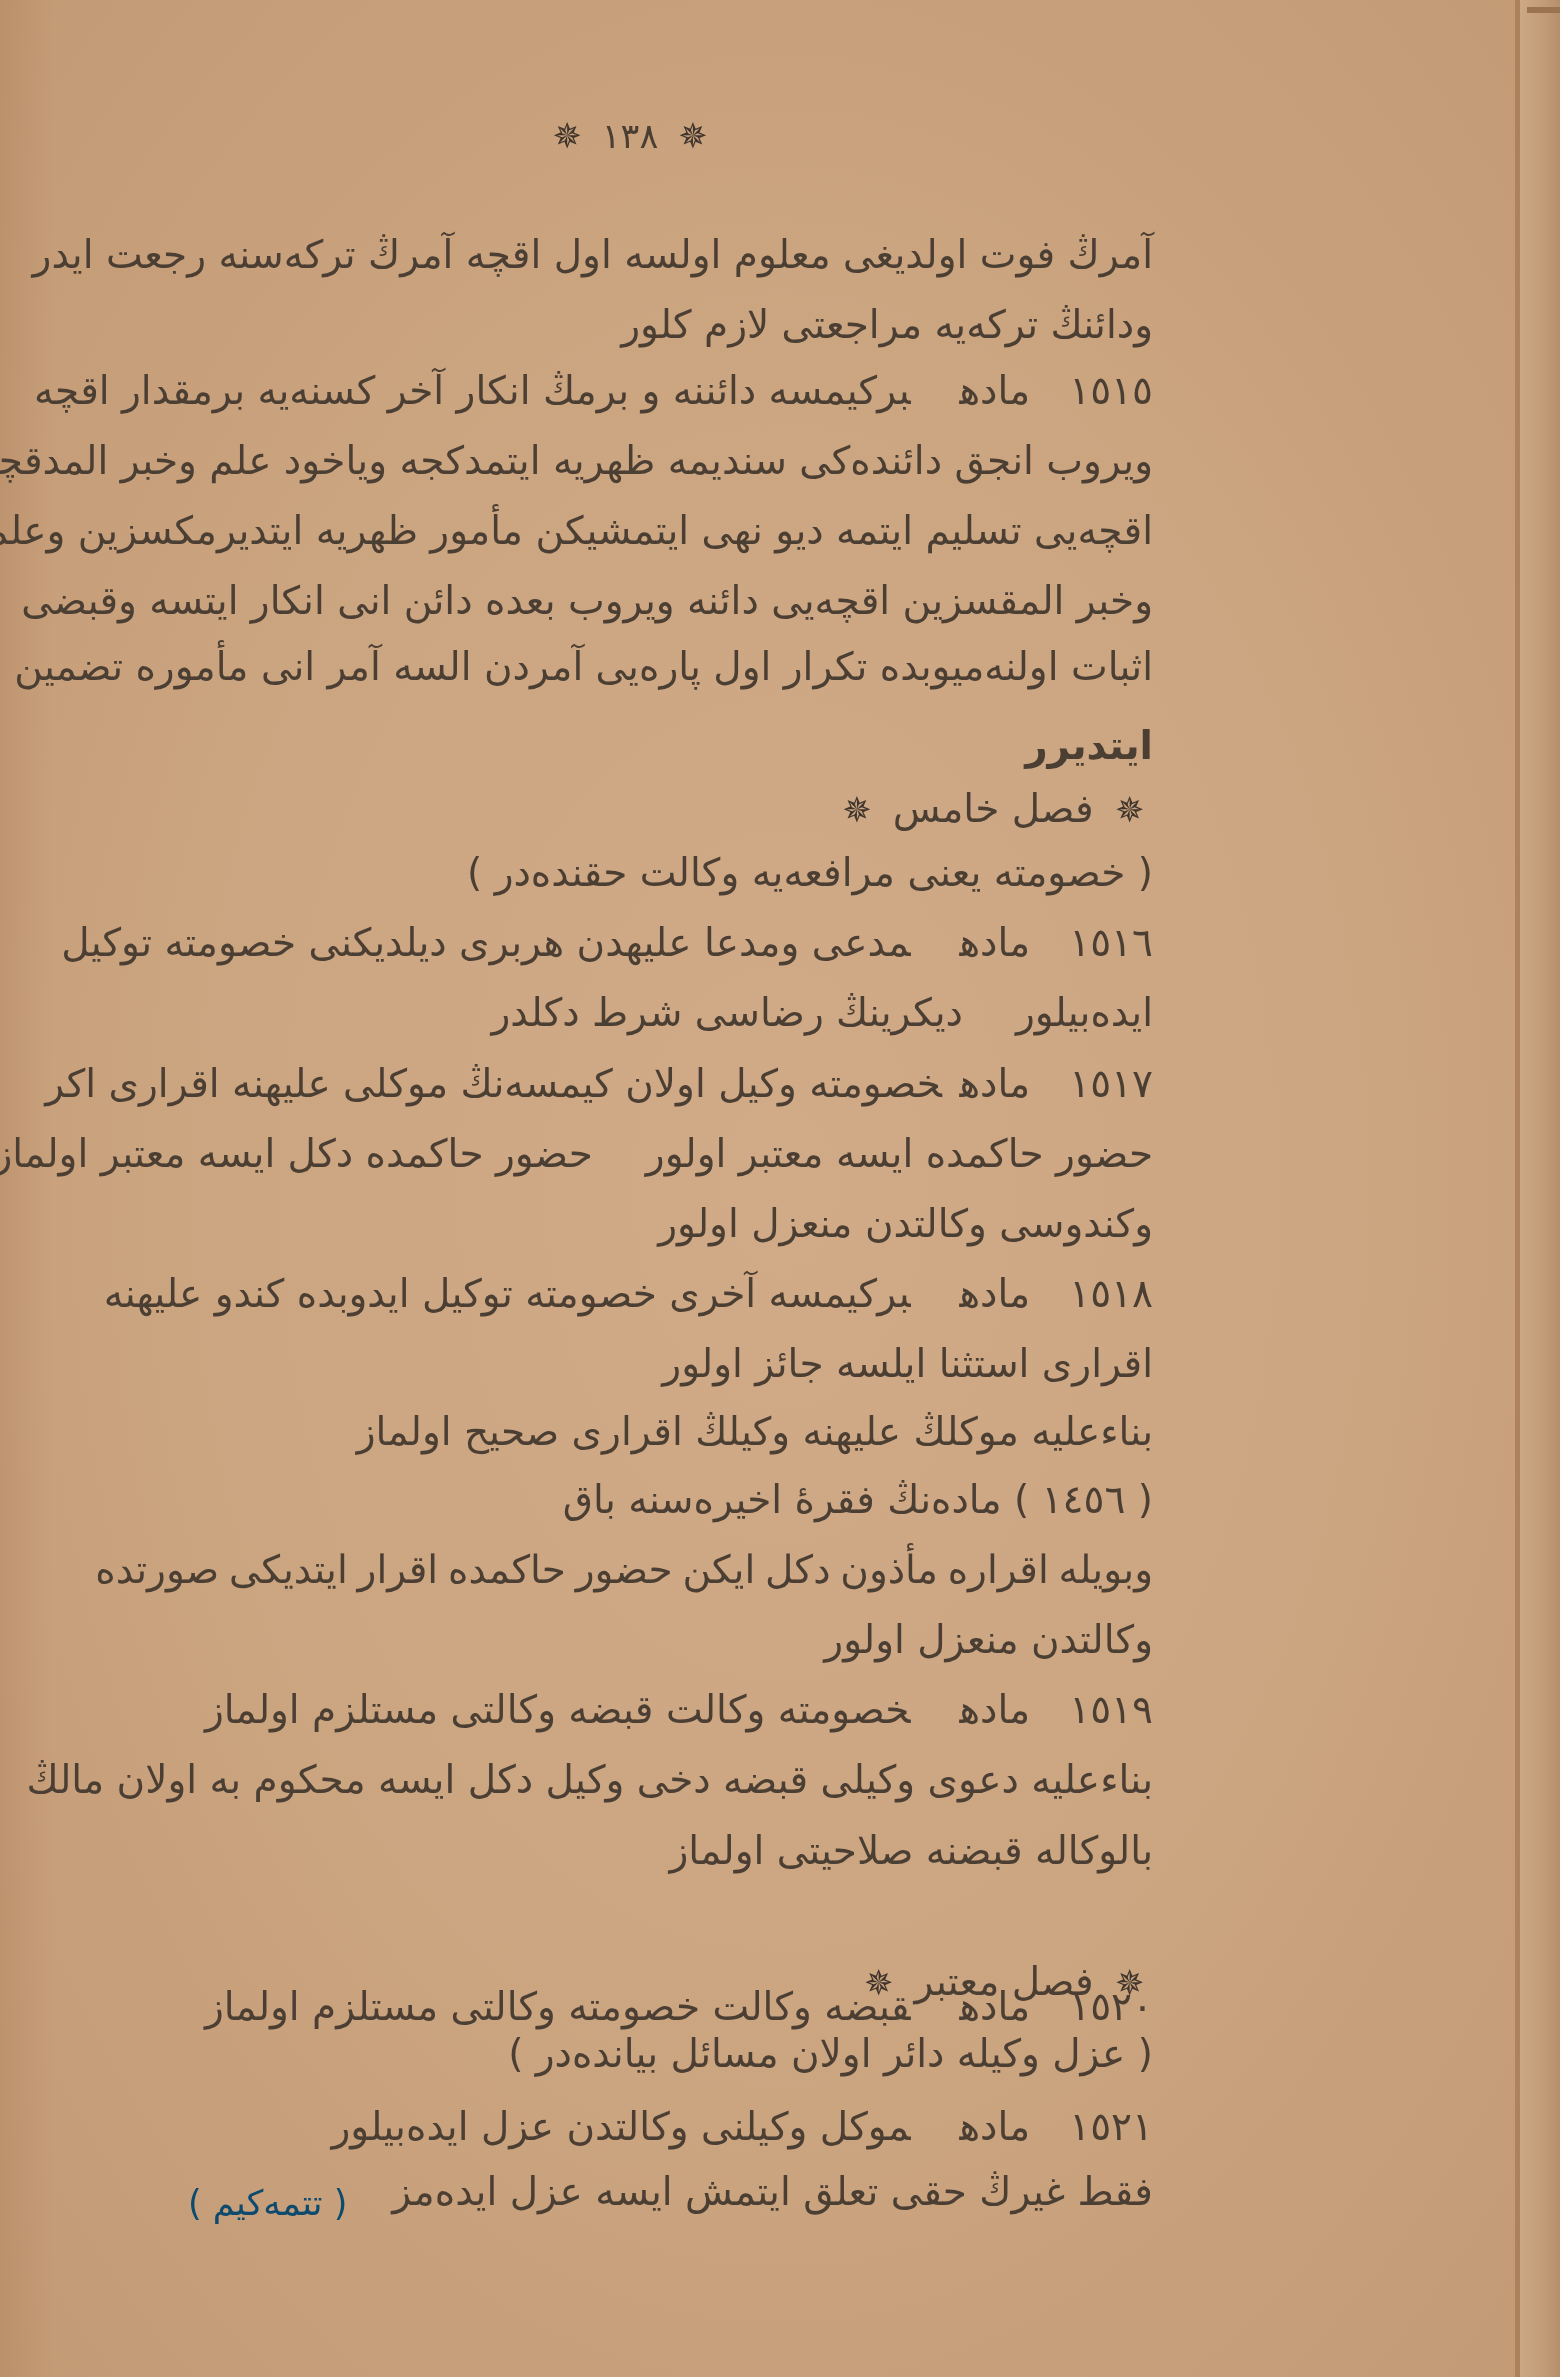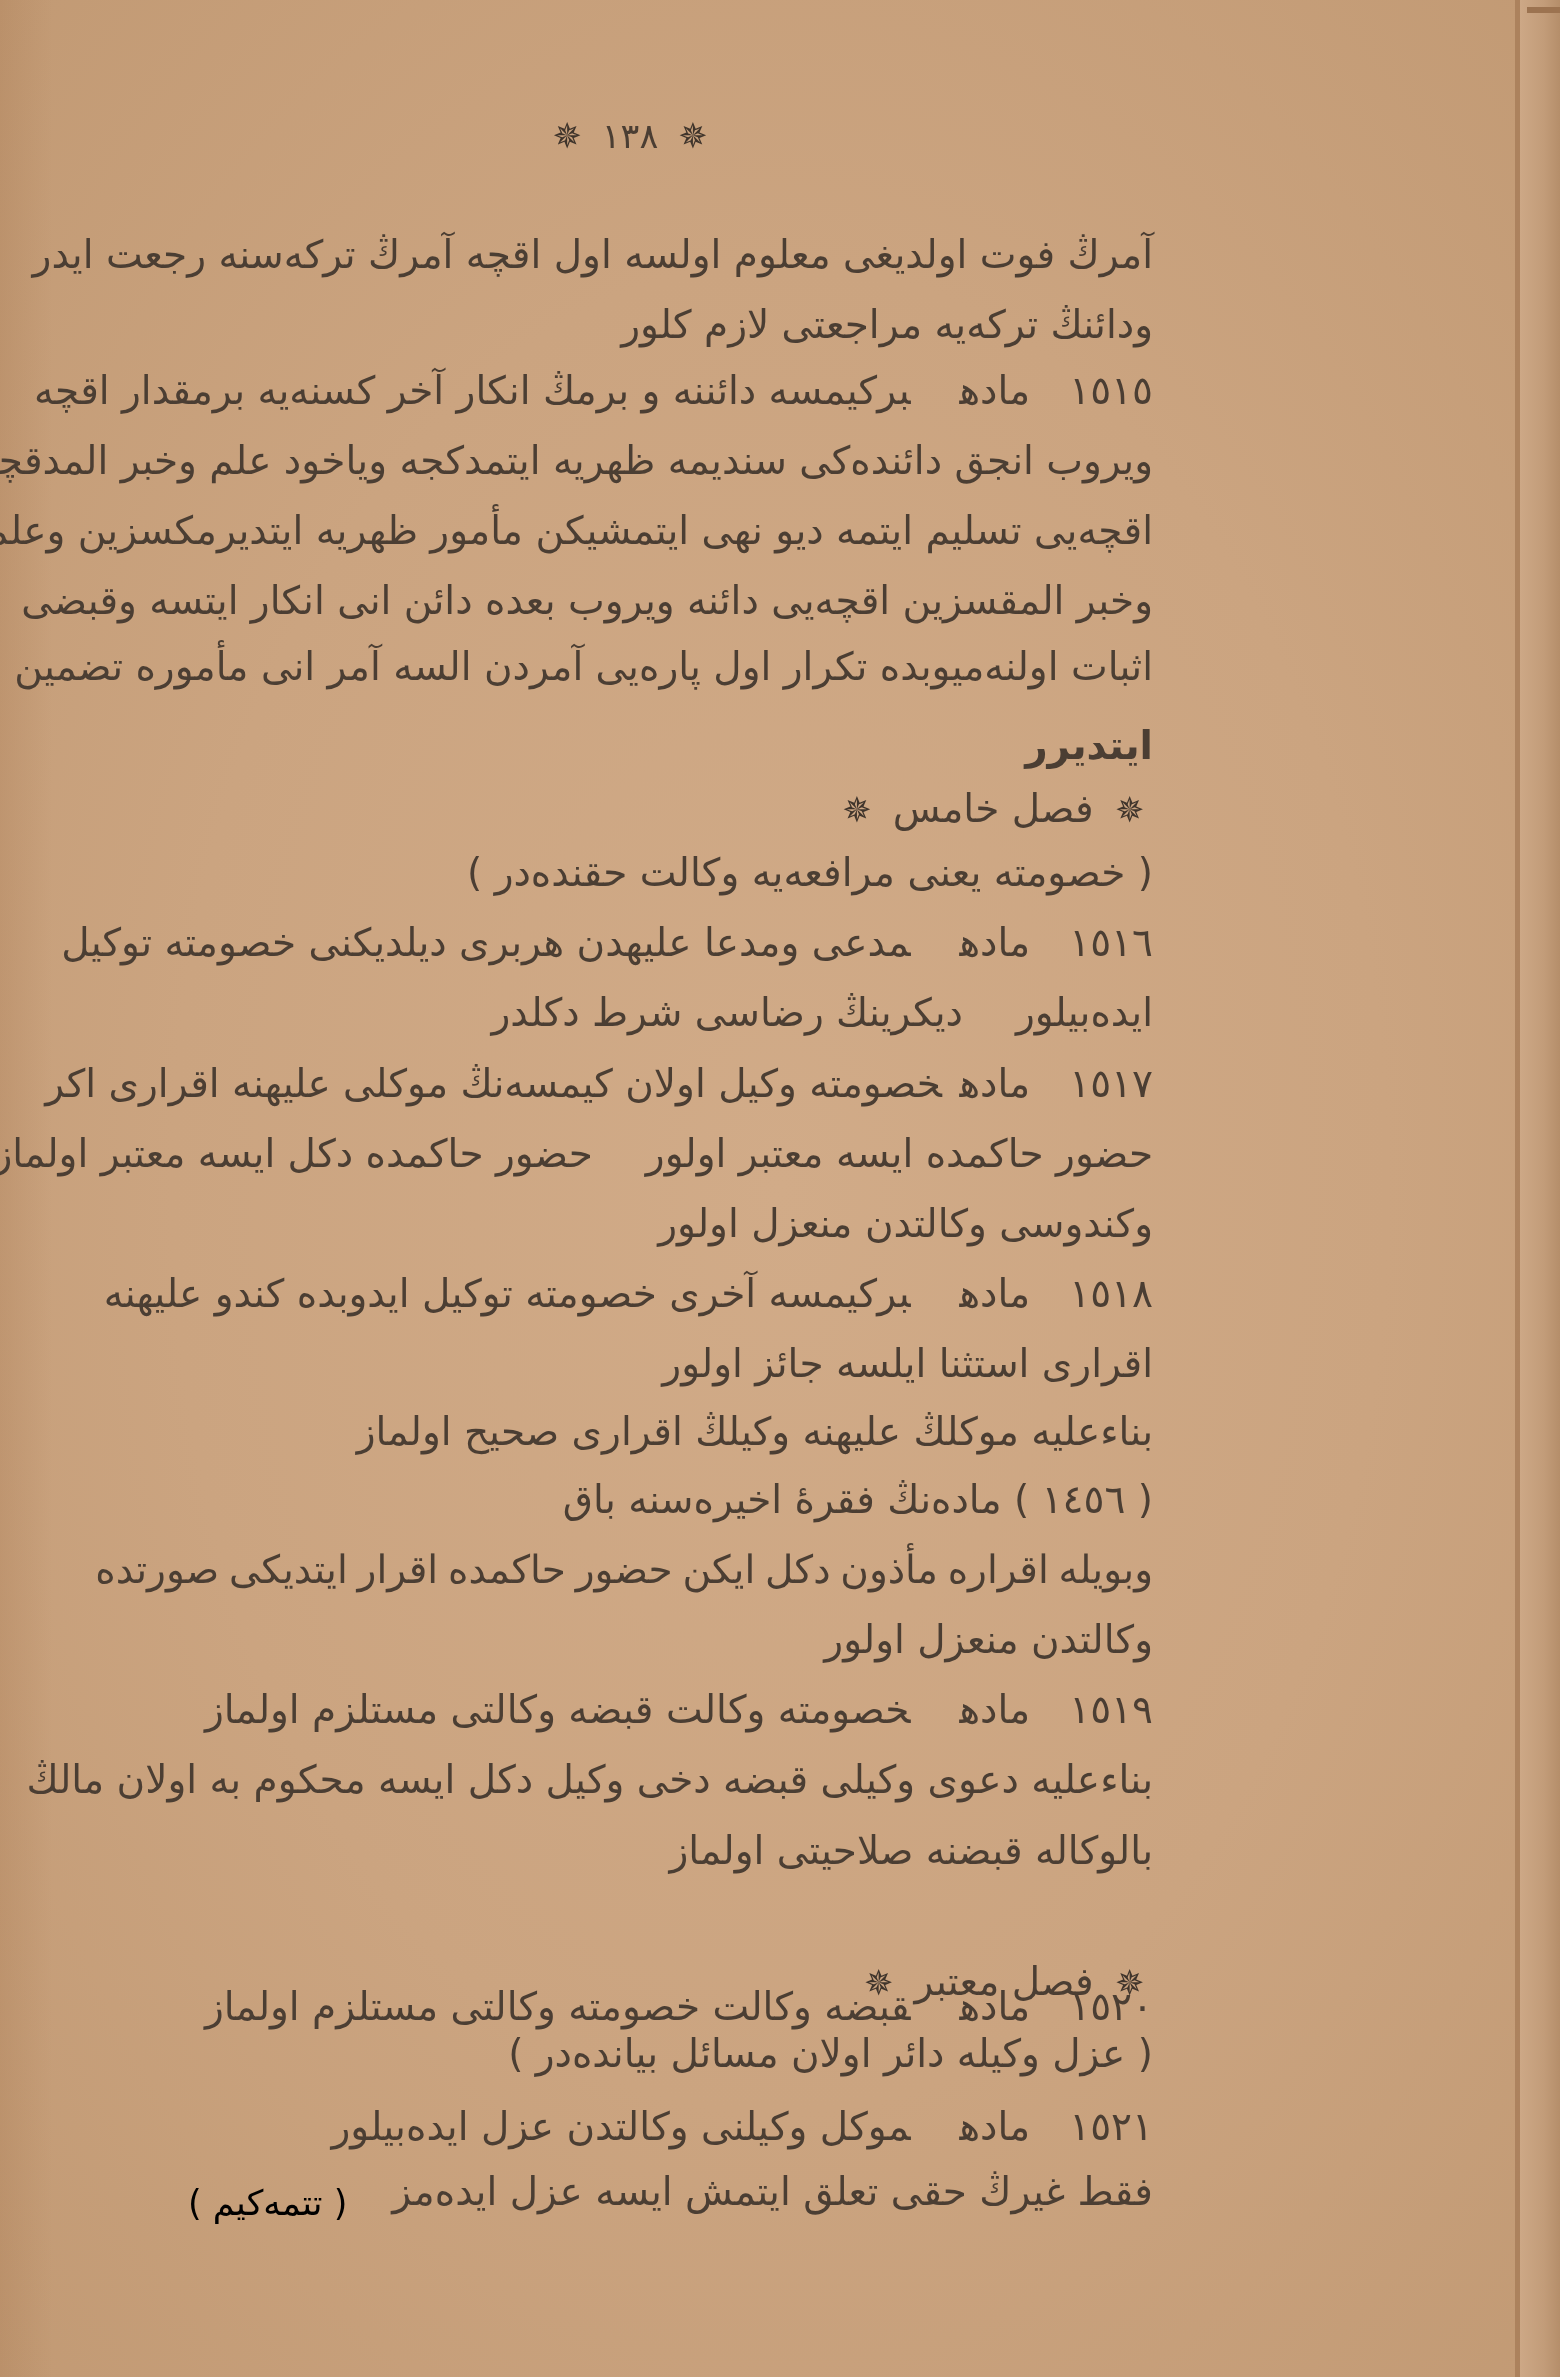--- a/index.html
+++ b/index.html
@@ -84,21 +84,21 @@
       margin: 0 8.8px;
     }
     .art-num { margin-left: 39px; }
     .art-word { margin-left: 49px; }
     .gap { display: inline-block; width: 53px; }
     .catchword {
       position: absolute;
       left: 188px;
       top: 2183px;
       font-size: 35px;
-      color: #000000;
+      color: #0c4a6e;
       direction: rtl;
     }
   </style>
 </head>
 <body>
 
 <div class="page"></div>
 <div class="edge-strip"></div>
 <div class="edge-strip-2"></div>
 <div class="edge-tab"></div>

